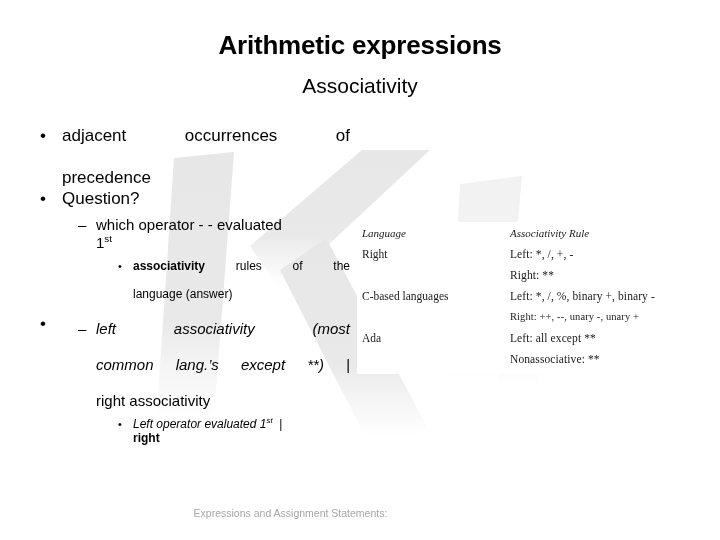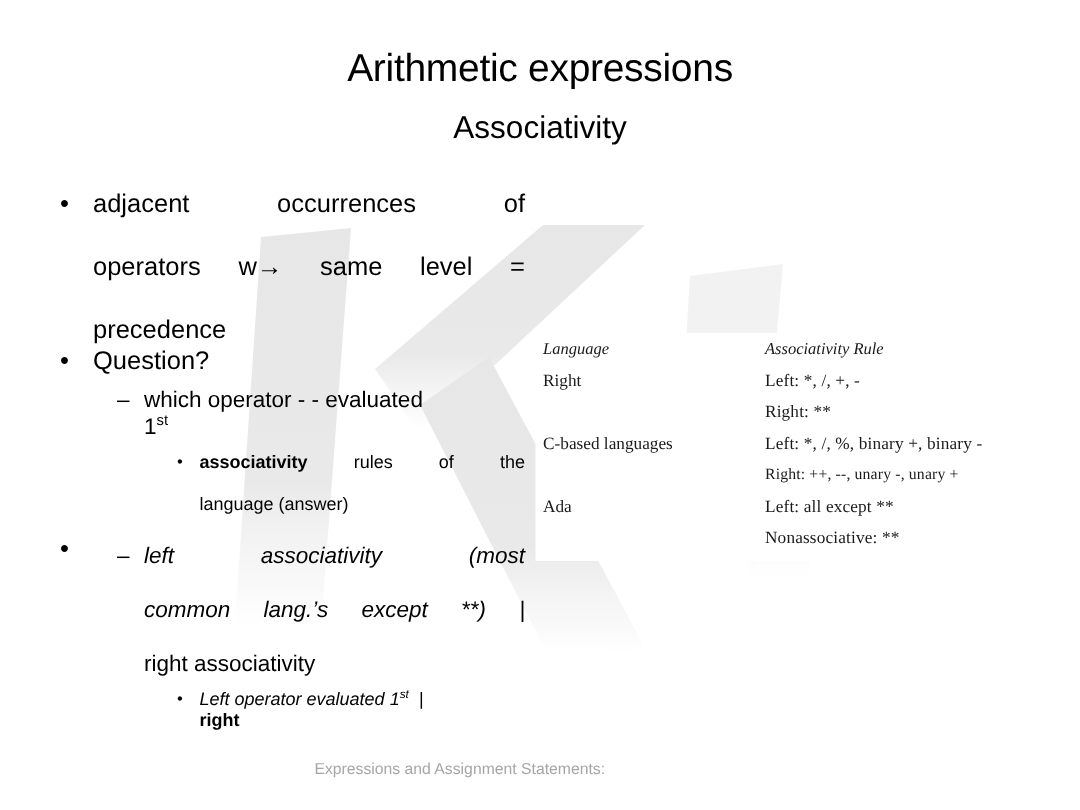--- a/index.html
+++ b/index.html
@@ -35,21 +35,21 @@
   #watermark svg { display: block; }
 
   
   .title {
     position: absolute;
     left: 0;
     top: 30px;
     width: 720px;
     text-align: center;
     font-size: 26px;
-    font-weight: normal;
+    font-weight: bold;
     letter-spacing: -0.2px;
     z-index: 3;
   }
   .subtitle {
     position: absolute;
     left: 0;
     top: 74px;
     width: 720px;
     text-align: center;
     font-size: 21px;
@@ -156,21 +156,21 @@
   }
   #table-pic td.c1 { width: 148px; padding-left: 5px; }
   #table-pic td.c2 { padding-left: 0px; }
   #table-pic .hdr { font-style: italic; font-size: 11px; }
   #table-pic .ops { letter-spacing: 0.1px; }
   #table-pic .small-ops { font-size: 10.5px; }
 
   
   .footer {
     position: absolute;
-    left: 16px;
+    left: 0;
     top: 507px;
     width: 581px;
     text-align: center;
     font-size: 10.5px;
     color: #a6a6a6;
     z-index: 3;
   }
 </style>
 </head>
 <body>
@@ -202,21 +202,20 @@
   </div>
 
   <div class="title">Arithmetic expressions</div>
   <div class="subtitle">Associativity</div>
 
   <div id="body-col">
 
     <div class="lvl1">
       <span class="mk">•</span>
       <span class="body-line just">adjacent occurrences of</span>
-      <span class="body-line just">operators w→ same level =</span>
       <span class="body-line nojust">precedence</span>
     </div>
 
     <div class="lvl1 nojust">
       <span class="mk">•</span>
       <span>Question?</span>
     </div>
 
     <div class="gap-sm"></div>
 

